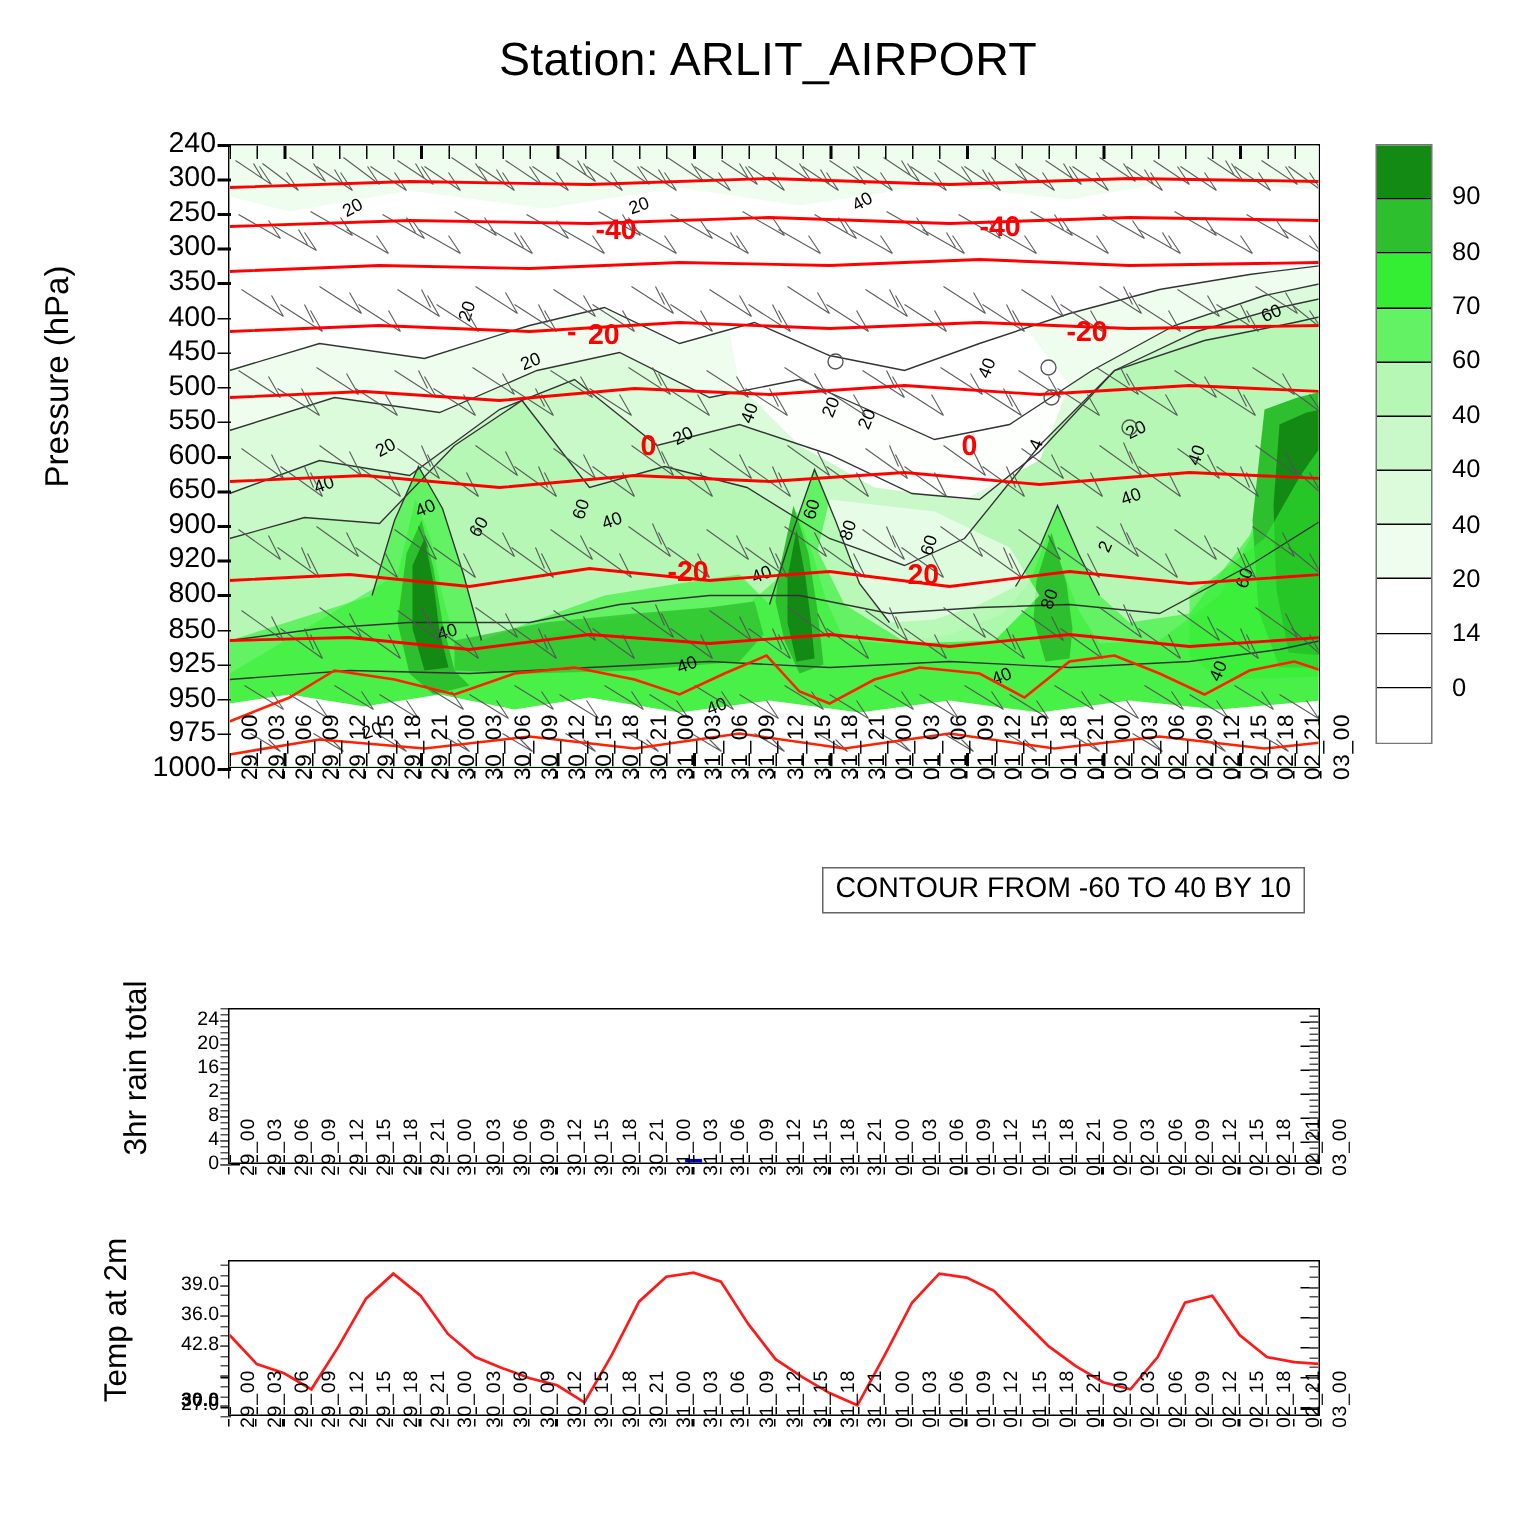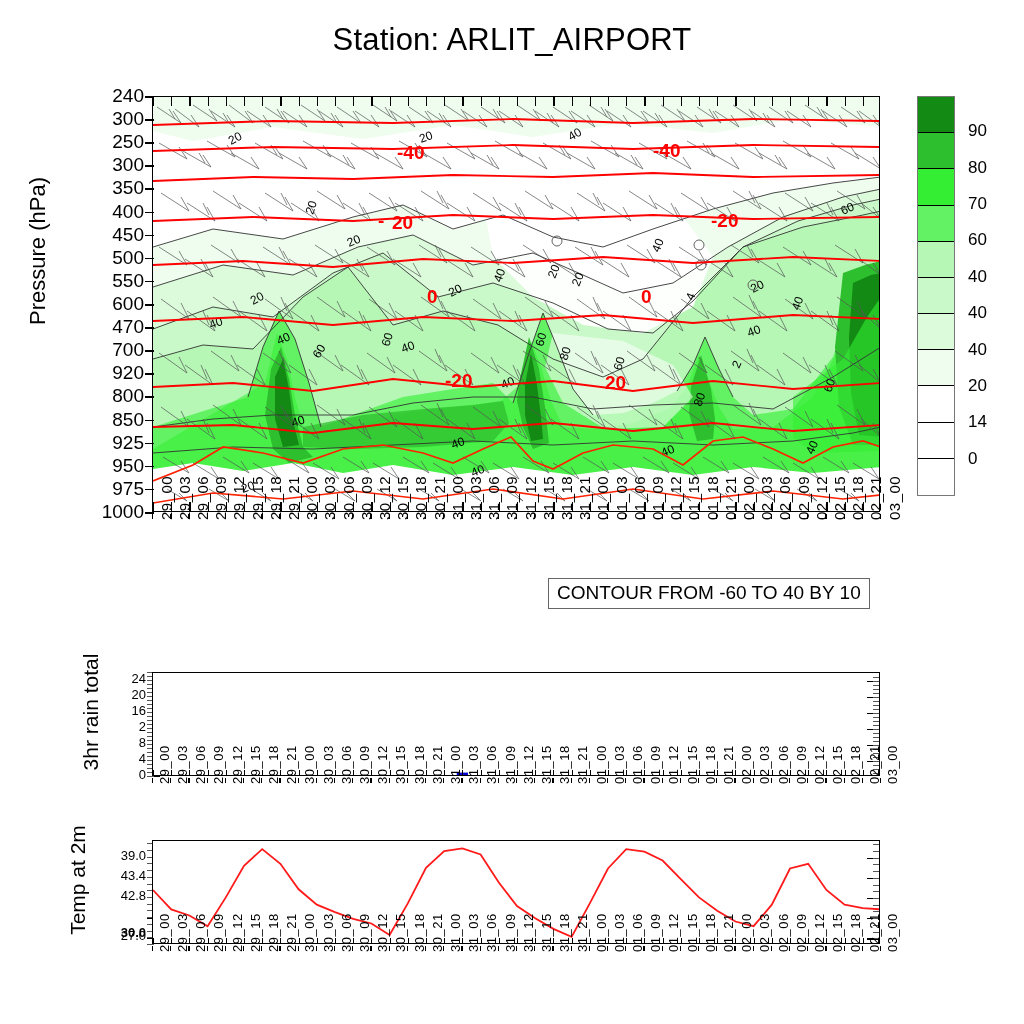--- a/index.html
+++ b/index.html
@@ -521,23 +521,23 @@
     <div class="ytick" style="top: 105.556px;">400</div>
     <div style="position: absolute; right: -10px; top: 115.556px; width: 9px; height: 1.5px; background: rgb(0, 0, 0);"></div>
     <div class="ytick" style="top: 128.667px;">450</div>
     <div style="position: absolute; right: -10px; top: 138.667px; width: 9px; height: 1.5px; background: rgb(0, 0, 0);"></div>
     <div class="ytick" style="top: 151.778px;">500</div>
     <div style="position: absolute; right: -10px; top: 161.778px; width: 9px; height: 1.5px; background: rgb(0, 0, 0);"></div>
     <div class="ytick" style="top: 174.889px;">550</div>
     <div style="position: absolute; right: -10px; top: 184.889px; width: 9px; height: 1.5px; background: rgb(0, 0, 0);"></div>
     <div class="ytick" style="top: 198px;">600</div>
     <div style="position: absolute; right: -10px; top: 208px; width: 9px; height: 1.5px; background: rgb(0, 0, 0);"></div>
-    <div class="ytick" style="top: 221.111px;">470</div>
+    <div class="ytick" style="top: 221.111px;">650</div>
     <div style="position: absolute; right: -10px; top: 231.111px; width: 9px; height: 1.5px; background: rgb(0, 0, 0);"></div>
-    <div class="ytick" style="top: 244.222px;">700</div>
+    <div class="ytick" style="top: 244.222px;">900</div>
     <div style="position: absolute; right: -10px; top: 254.222px; width: 9px; height: 1.5px; background: rgb(0, 0, 0);"></div>
     <div class="ytick" style="top: 267.333px;">920</div>
     <div style="position: absolute; right: -10px; top: 277.333px; width: 9px; height: 1.5px; background: rgb(0, 0, 0);"></div>
     <div class="ytick" style="top: 290.444px;">800</div>
     <div style="position: absolute; right: -10px; top: 300.444px; width: 9px; height: 1.5px; background: rgb(0, 0, 0);"></div>
     <div class="ytick" style="top: 313.556px;">850</div>
     <div style="position: absolute; right: -10px; top: 323.556px; width: 9px; height: 1.5px; background: rgb(0, 0, 0);"></div>
     <div class="ytick" style="top: 336.667px;">925</div>
     <div style="position: absolute; right: -10px; top: 346.667px; width: 9px; height: 1.5px; background: rgb(0, 0, 0);"></div>
     <div class="ytick" style="top: 359.778px;">950</div>
@@ -796,21 +796,21 @@
   </div>
 
 <div class="abs" id="tempLabel">Temp at 2m</div>
 <div class="abs" id="tempTicks" style="left:92px;top:840px;width:54px;height:104px;">
     <div class="ttick" style="top: 89.2903px;">27.0</div>
     <div class="majtick" style="right: -14px; top: 97.2903px;"></div>
     <div class="ttick" style="top: 86px; font-weight: bold;">30.0</div>
     <div class="majtick" style="right: -14px; top: 77.1613px;"></div>
     <div class="ttick" style="top: 49.0323px;">42.8</div>
     <div class="majtick" style="right: -14px; top: 57.0323px;"></div>
-    <div class="ttick" style="top: 28.9032px;">43.4</div>
+    <div class="ttick" style="top: 28.9032px;">36.0</div>
     <div class="majtick" style="right: -14px; top: 36.9032px;"></div>
     <div class="ttick" style="top: 8.77419px;">39.0</div>
     <div class="majtick" style="right: -14px; top: 16.7742px;"></div>
     <div class="minortick" style="right: -8px; top: 104px;"></div>
     <div class="minortick" style="right: -8px; top: 97.2903px;"></div>
     <div class="minortick" style="right: -8px; top: 90.5806px;"></div>
     <div class="minortick" style="right: -8px; top: 83.871px;"></div>
     <div class="minortick" style="right: -8px; top: 77.1613px;"></div>
     <div class="minortick" style="right: -8px; top: 70.4516px;"></div>
     <div class="minortick" style="right: -8px; top: 63.7419px;"></div>

